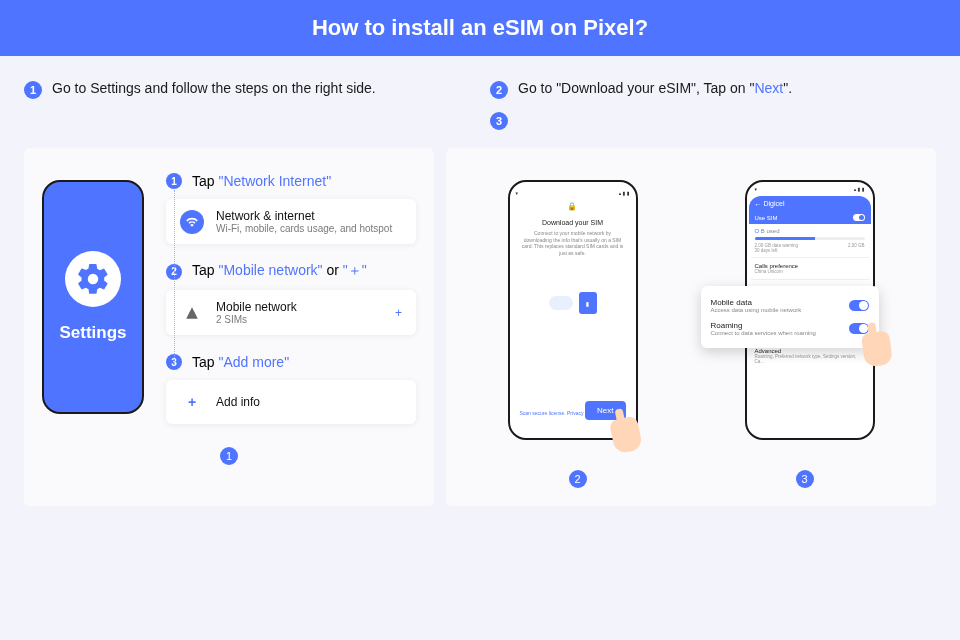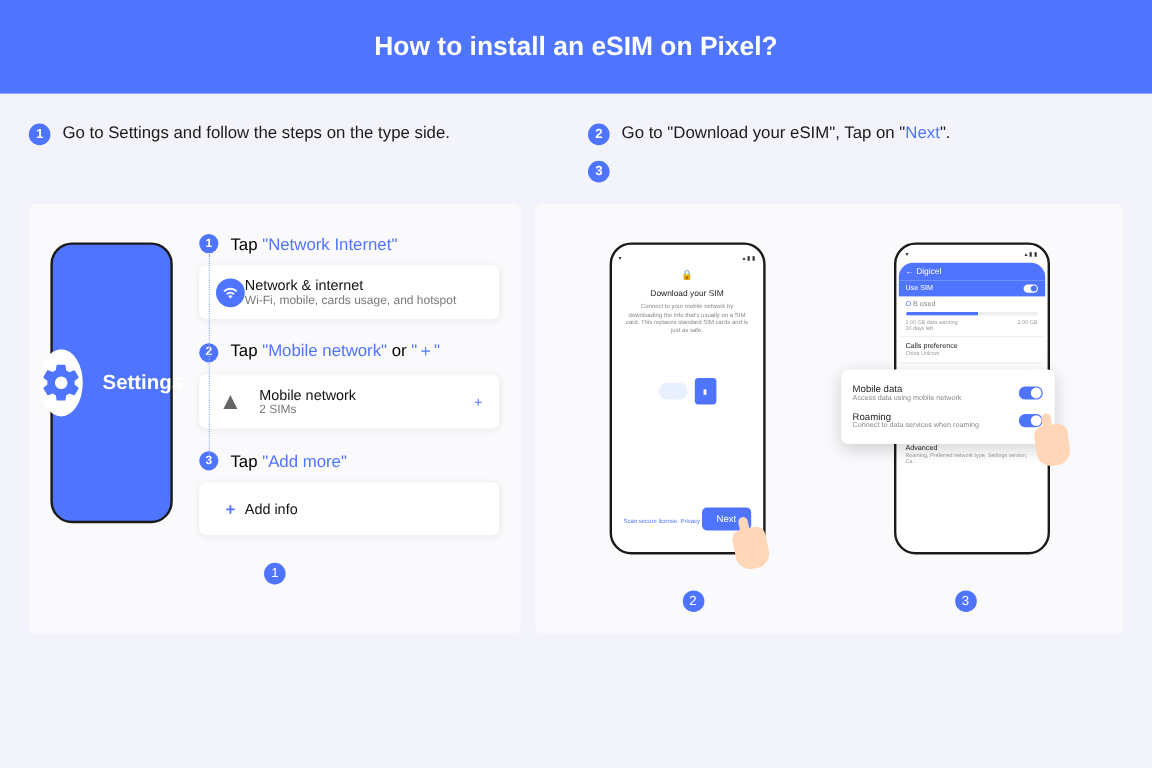--- a/index.html
+++ b/index.html
@@ -1,37 +1,37 @@
 <!DOCTYPE html>
 <html><head>
 <meta charset="utf-8">
 <style>
   *{box-sizing:border-box;margin:0;padding:0;font-family:"Segoe UI",Arial,sans-serif}
   body{width:960px;height:640px;background:#f3f3fb;overflow:hidden}
-  .header{height:78px;background:#4f74ff;display:flex;align-items:center;justify-content:center}
+  .header{height:56px;background:#4f74ff;display:flex;align-items:center;justify-content:center}
   .header h1{color:#fff;font-size:22px;font-weight:600}
   .intro{display:flex;gap:20px;padding:24px 24px 0 24px}
   .intro-col{flex:1}
   .bullet{display:flex;align-items:flex-start;gap:10px;margin-bottom:12px;font-size:14px;color:#1a1a1a}
   .num{width:18px;height:18px;flex:0 0 18px;border-radius:50%;background:#4f74ff;color:#fff;font-size:11px;font-weight:600;display:flex;align-items:center;justify-content:center;margin-top:1px}
   .hl{color:#4f74ff}
   .panels{display:flex;gap:12px;padding:6px 24px 24px 24px}
   .panel{background:#fafafd;border-radius:6px;flex:1;padding:24px 18px 18px 18px;position:relative}
   
   .left-grid{display:flex;gap:22px}
-  .phone{width:102px;height:234px;border:2px solid #1a1a1a;border-radius:18px;background:#4f74ff;display:flex;flex-direction:row;align-items:center;justify-content:center;gap:16px;margin-top:8px}
+  .phone{width:102px;height:234px;border:2px solid #1a1a1a;border-radius:18px;background:#4f74ff;display:flex;flex-direction:column;align-items:center;justify-content:center;gap:16px;margin-top:8px}
   .gear{width:56px;height:56px;border-radius:50%;background:#fff;display:flex;align-items:center;justify-content:center}
   .gear svg{width:36px;height:36px;fill:#4f74ff}
   .phone-lbl{color:#fff;font-size:17px;font-weight:600}
   .steps{flex:1;display:flex;flex-direction:column;gap:18px;position:relative}
   .dots{position:absolute;left:8px;top:18px;bottom:60px;border-left:1px dotted #9db0ff}
   .step{}
   .step-head{display:flex;align-items:center;gap:10px;font-size:14px;margin-bottom:10px}
   .step-head .num{width:16px;height:16px;flex:0 0 16px;font-size:10px}
-  .card{background:#fff;border-radius:6px;box-shadow:0 1px 6px rgba(0,0,0,.07);padding:10px 14px;display:flex;align-items:center;gap:0;font-size:12px;color:#333}
+  .card{background:#fff;border-radius:6px;box-shadow:0 1px 6px rgba(0,0,0,.07);padding:10px 14px;display:flex;align-items:center;gap:12px;font-size:12px;color:#333}
   .ic{width:24px;height:24px;border-radius:50%;display:flex;align-items:center;justify-content:center;font-size:14px}
   .ic-wifi{background:#4f74ff;color:#fff}
   .ic-sig{color:#666}
   .ic-plus{color:#4f74ff;font-weight:600}
   .card .t{font-weight:500;color:#111}
   .card .s{font-size:10px;color:#7a7a7a}
   .card.split{justify-content:space-between}
   .plusright{color:#4f74ff;font-weight:500}
   .badge-row{text-align:center;margin-top:22px}
   .badge{width:18px;height:18px;border-radius:50%;background:#4f74ff;color:#fff;font-size:11px;display:inline-flex;align-items:center;justify-content:center}
@@ -76,21 +76,21 @@
 <body>
 
 <div class="header">
   <h1>How to install an eSIM on Pixel?</h1>
 </div>
 
 <div class="intro">
   <div class="intro-col">
     <div class="bullet">
       <span class="num">1</span>
-      <span>Go to Settings and follow the steps on the type side.</span>
+      <span>Go to Settings and follow the steps on the right side.</span>
     </div>
   </div>
   <div class="intro-col">
     <div class="bullet">
       <span class="num">2</span>
       <span>
         <span>Go to "Download your eSIM", Tap on "</span><span class="hl">Next</span><span>".</span>
       </span>
     </div>
     <div class="bullet">

